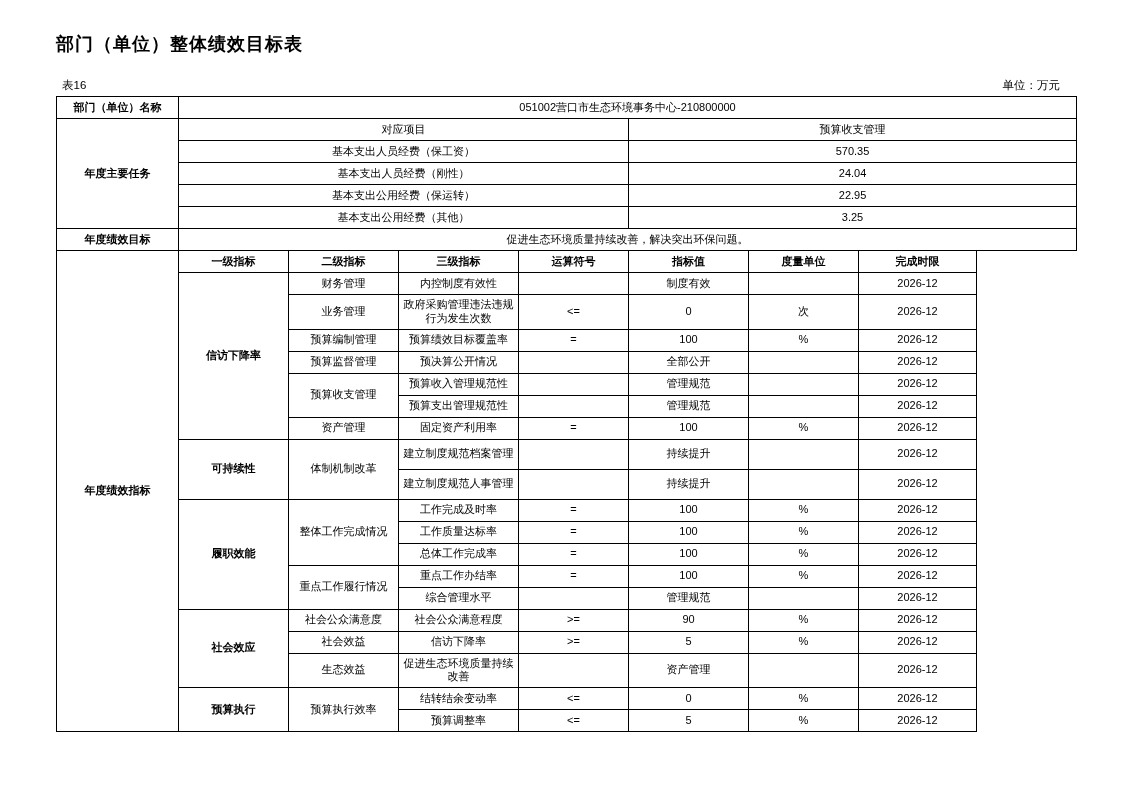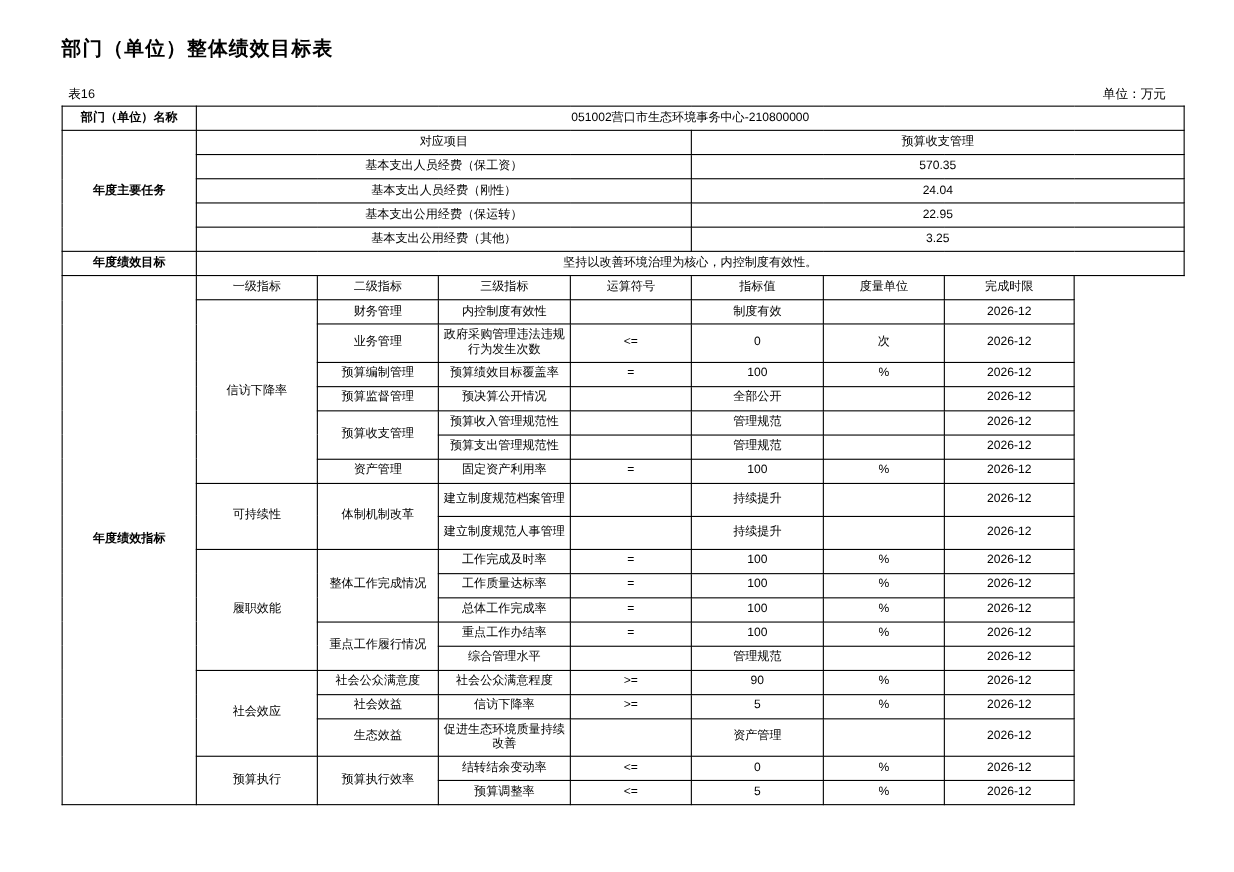--- a/index.html
+++ b/index.html
@@ -64,21 +64,21 @@
   td.left {
     text-align: left;
     padding-left: 6px;
   }
   td.right {
     text-align: right;
     padding-right: 8px;
     margin-top: 44px;
   }
   td.bold-c {
-    font-weight: normal;
+    font-weight: bold;
   }
   .tall {
     height: 30px;
   }
 </style>
 </head>
 <body>
 
 <div class="page">
 
@@ -122,21 +122,21 @@
         <tr>
           <td class="left" colspan="4">基本支出公用经费（保运转）</td>
           <td class="right" colspan="4">22.95</td>
         </tr>
         <tr>
           <td class="left" colspan="4">基本支出公用经费（其他）</td>
           <td class="right" colspan="4">3.25</td>
         </tr>
         <tr>
           <td class="lbl">年度绩效目标</td>
-          <td colspan="8">坚持以改善环境治理为核心，内控制度有效性。</td>
+          <td colspan="8">促进生态环境质量持续改善，解决突出环保问题。</td>
         </tr>
         <tr>
           <td class="lbl" rowspan="20">年度绩效指标</td>
           <td class="bold-c">一级指标</td>
           <td class="bold-c">二级指标</td>
           <td class="bold-c">三级指标</td>
           <td class="bold-c">运算符号</td>
           <td class="bold-c">指标值</td>
           <td class="bold-c">度量单位</td>
           <td class="bold-c">完成时限</td>

